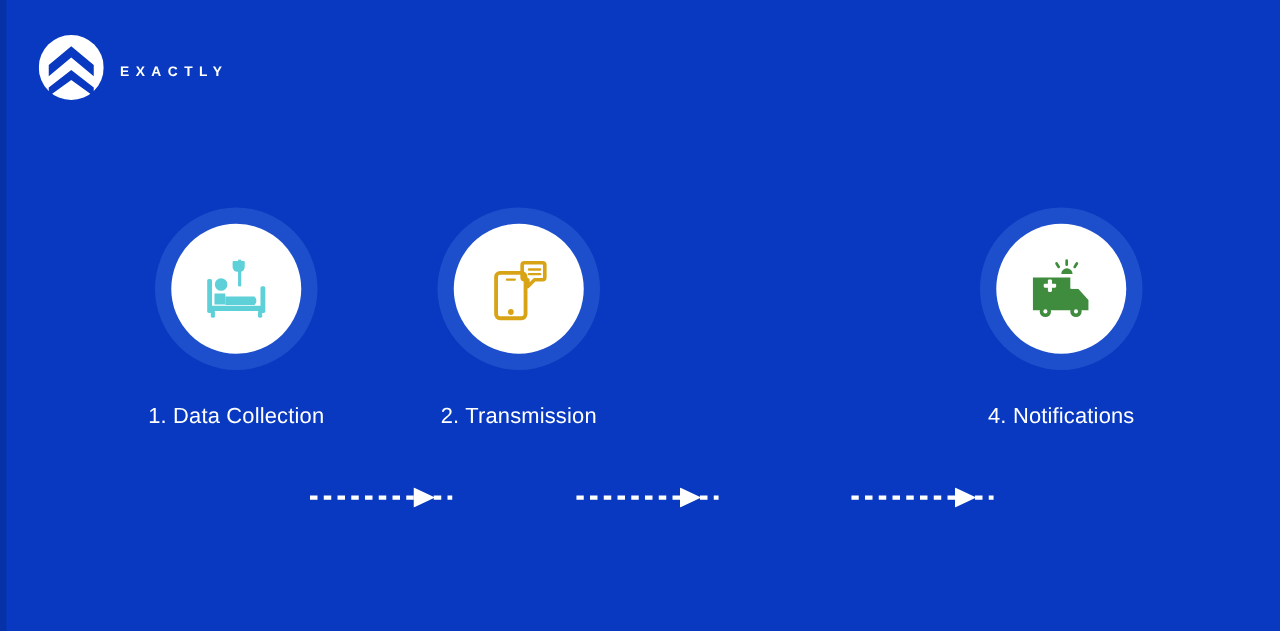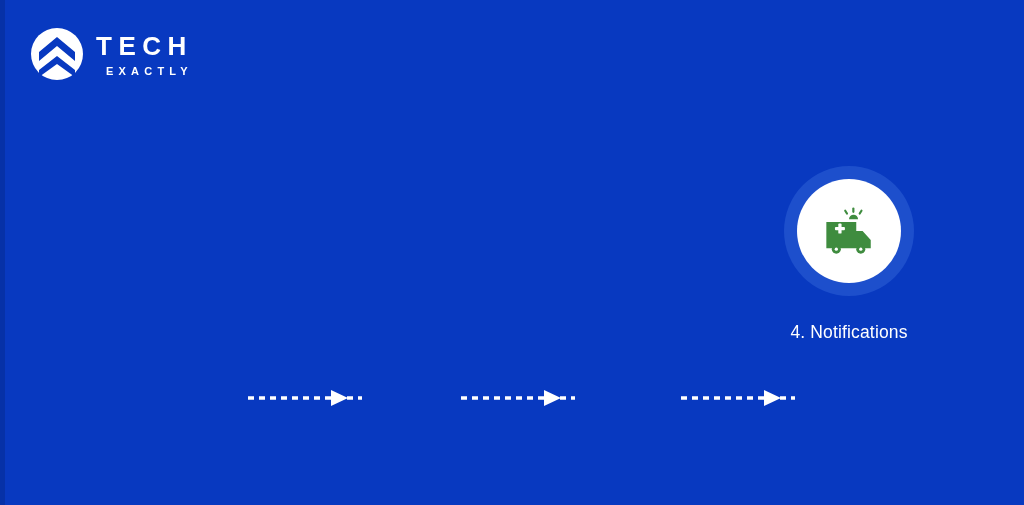--- a/index.html
+++ b/index.html
@@ -128,21 +128,20 @@
 
   <div id="logo">
     <span id="logo-mark">
       <svg viewBox="0 0 52 52" width="52" height="52" aria-hidden="true">
         <circle cx="26" cy="26" r="26" fill="#ffffff"></circle>
         <path d="M26 9 L44 24 L44 33 L26 18 L8 33 L8 24 Z" fill="#0839c0"></path>
         <path d="M26 28 L44 42 L44 49 L26 36 L8 49 L8 42 Z" fill="#0839c0"></path>
       </svg>
     </span>
     <span id="logo-text">
-      <span id="logo-title">TECH</span>
       <span id="logo-sub">EXACTLY</span>
     </span>
   </div>
 
   <div id="flow">
 
     <div class="connector" style="left:248px; width:114px;">
       <svg viewBox="0 0 114 16" width="114" height="16">
         <line x1="0" y1="8" x2="114" y2="8" stroke="#ffffff" stroke-width="3.4" stroke-dasharray="6 5"></line>
         <path d="M83 0 L100 8 L83 16 Z" fill="#ffffff"></path>
@@ -156,21 +155,73 @@
       </svg>
     </div>
 
     <div class="connector" style="left:681px; width:114px;">
       <svg viewBox="0 0 114 16" width="114" height="16">
         <line x1="0" y1="8" x2="114" y2="8" stroke="#ffffff" stroke-width="3.4" stroke-dasharray="6 5"></line>
         <path d="M83 0 L100 8 L83 16 Z" fill="#ffffff"></path>
       </svg>
     </div>
 
-
+    <div class="step" style="left:83px;">
+      <div class="ring">
+        <div class="disc">
+          <span>
+            <svg viewBox="0 0 64 64" width="62" height="62" aria-hidden="true">
+              <g fill="#5ed0d8">
+
+                <rect x="33.5" y="8" width="2.6" height="22"></rect>
+                <path d="M30 9 h8 a1 1 0 0 1 1 1 v4 a4 4 0 0 1 -4 4 h-2 a4 4 0 0 1 -4 -4 v-4 a1 1 0 0 1 1 -1 z"></path>
+
+                <circle cx="19.5" cy="28.5" r="5.2"></circle>
+
+                <path d="M14 36 h9 v9 h-9 z"></path>
+                <path d="M23 38.5 h24 a4.5 4.5 0 0 1 0 7 h-24 z"></path>
+
+                <rect x="8" y="24" width="4" height="28" rx="1.4"></rect>
+                <rect x="52" y="30" width="4" height="22" rx="1.4"></rect>
+                <rect x="10" y="46" width="45" height="4.4" rx="1.6"></rect>
+                <rect x="11" y="50" width="3.4" height="6" rx="1.2"></rect>
+                <rect x="50" y="50" width="3.4" height="6" rx="1.2"></rect>
+              </g>
+            </svg>
+          </span>
+        </div>
+      </div>
+      <div class="step-label">1. Data Collection</div>
+    </div>
+
+    <div class="step" style="left:309px;">
+      <div class="ring">
+        <div class="disc">
+          <span>
+            <svg viewBox="0 0 64 64" width="58" height="58" aria-hidden="true">
+              <g fill="none" stroke="#d8a416" stroke-width="3.4">
+                <rect x="12" y="18" width="26" height="40" rx="3.4"></rect>
+              </g>
+              <g fill="#d8a416">
+                <rect x="20.5" y="23" width="9" height="2" rx="1"></rect>
+                <circle cx="25" cy="52.5" r="2.6"></circle>
+              </g>
+              <g fill="none" stroke="#d8a416" stroke-width="3.2" stroke-linejoin="round">
+                <path d="M37 9 h16 a2 2 0 0 1 2 2 v11 a2 2 0 0 1 -2 2 h-7 l-6 6 v-6 h-3 a2 2 0 0 1 -2 -2 v-11 a2 2 0 0 1 2 -2 z"></path>
+              </g>
+              <g fill="#d8a416">
+                <rect x="40" y="14" width="12" height="2.1" rx="1"></rect>
+                <rect x="40" y="18" width="12" height="2.1" rx="1"></rect>
+              </g>
+            </svg>
+          </span>
+        </div>
+      </div>
+      <div class="step-label">2. Transmission</div>
+    </div>
 
 
     <div class="step" style="left:743px;">
       <div class="ring">
         <div class="disc">
           <span>
             <svg viewBox="0 0 64 64" width="58" height="58" aria-hidden="true">
               <g fill="#3f8c3f">
 
                 <rect x="35.6" y="6" width="2.4" height="6" rx="1.2"></rect>

